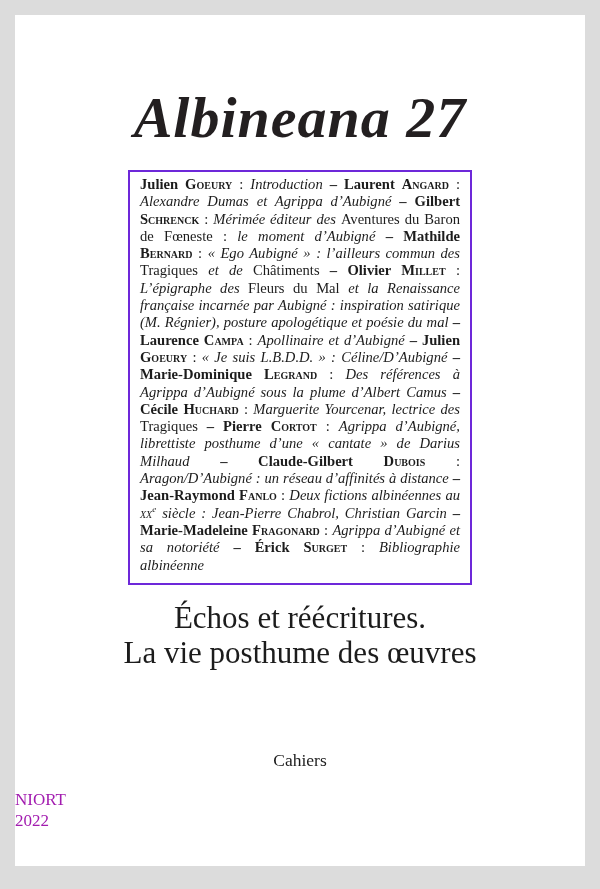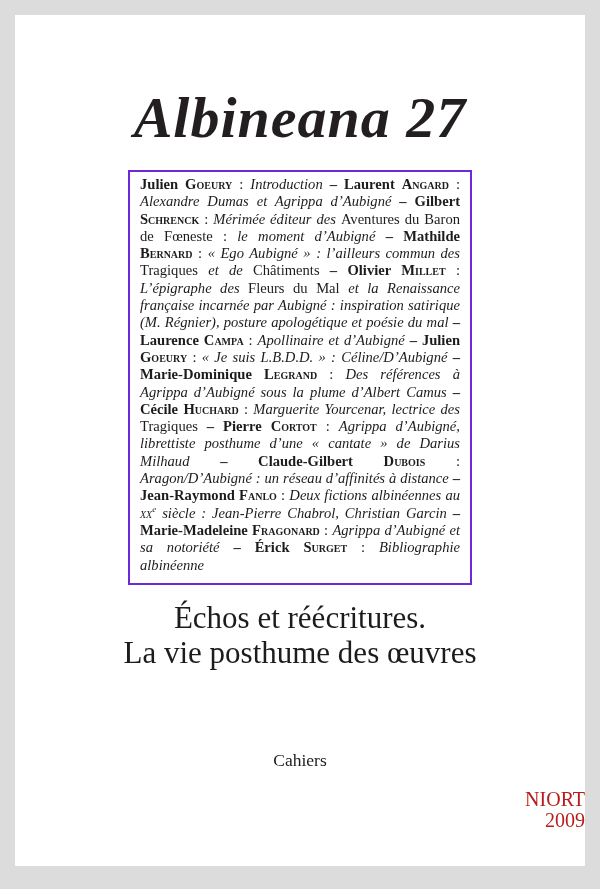--- a/index.html
+++ b/index.html
@@ -69,24 +69,24 @@
     text-align: center;
     font-size: 17.5px;
     line-height: 22px;
     color: #1c1c1c;
     margin-top: 24px;
   }
   .imprint {
     position: absolute;
     left: 0; top: 774px;
     width: 100%;
-    text-align: right;
-    font-size: 20px;
+    text-align: left;
+    font-size: 17px;
     line-height: 21px;
-    color: #b91c1c;
+    color: #a21caf;
   }
 </style>
 </head>
 <body>
 
 <div class="page">
 
   <h1 class="title">Albineana 27</h1>
 
   <div class="contents-box">
@@ -97,16 +97,16 @@
     <div>Échos et réécritures.</div>
     <div>La vie posthume des œuvres</div>
   </div>
 
   <div class="collection">
     <div>Cahiers</div>
   </div>
 
   <div class="imprint">
     <div>NIORT</div>
-    <div>2009</div>
+    <div>2022</div>
   </div>
 
 </div>
 
 </body></html>

